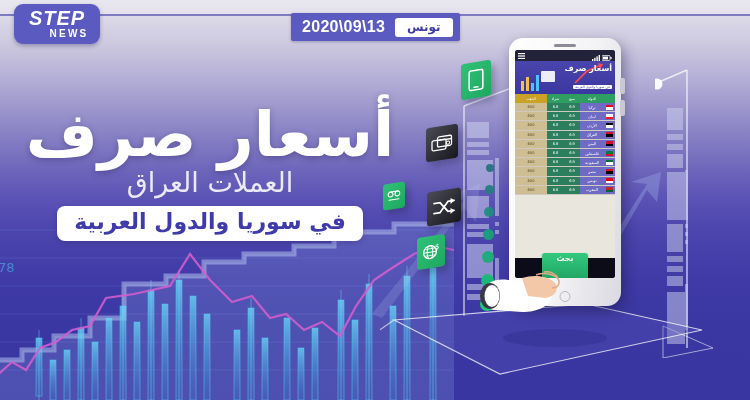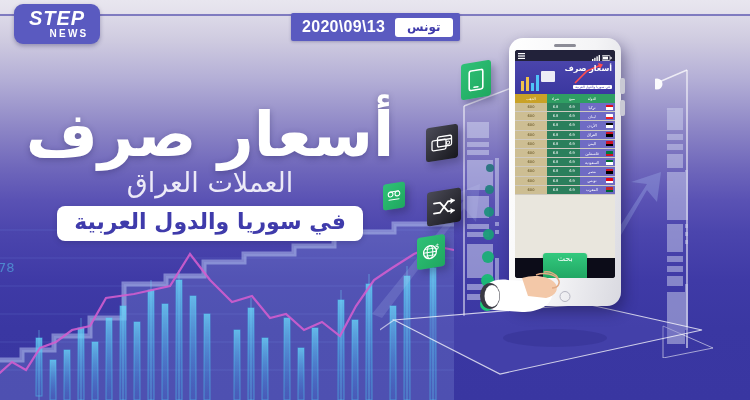--- a/index.html
+++ b/index.html
@@ -157,21 +157,21 @@
   .td.c-sell { flex:0 0 16px; background:#2b7f5c; color:#fff; }
   .td.c-buy  { flex:0 0 17px; background:#2b7f5c; color:#fff; }
   .td.c-gold { flex:1 1 auto; background:#cdbe93; color:#5b4a18; }
   .flagchip { width:7px; height:5px; border-radius:.5px; }
   .search-row {
     flex:0 0 auto; height:20px; background:#0c0c18;
     display:flex; align-items:center; justify-content:center;
   }
   .search-btn {
     background:linear-gradient(180deg,#33c97e 0%,#1da05e 100%);
-    color:#fff; font-size:8px; font-weight:normal; direction:rtl;
+    color:#fff; font-size:8px; font-weight:bold; direction:rtl;
     border-radius:3px; padding:2px 14px 20px; line-height:1;
     box-shadow:0 1px 2px rgba(0,0,0,.4);
   }
   .home-btn {
     position:absolute; left:50%; bottom:4px; transform:translateX(-50%);
     width:11px; height:11px; border:1.2px solid #b6b6c2; border-radius:50%;
   }
   .phone-side {
     position:absolute; right:-4px; top:40px; width:5px; height:16px;
     background:#c9c9d4; border-radius:2px;

